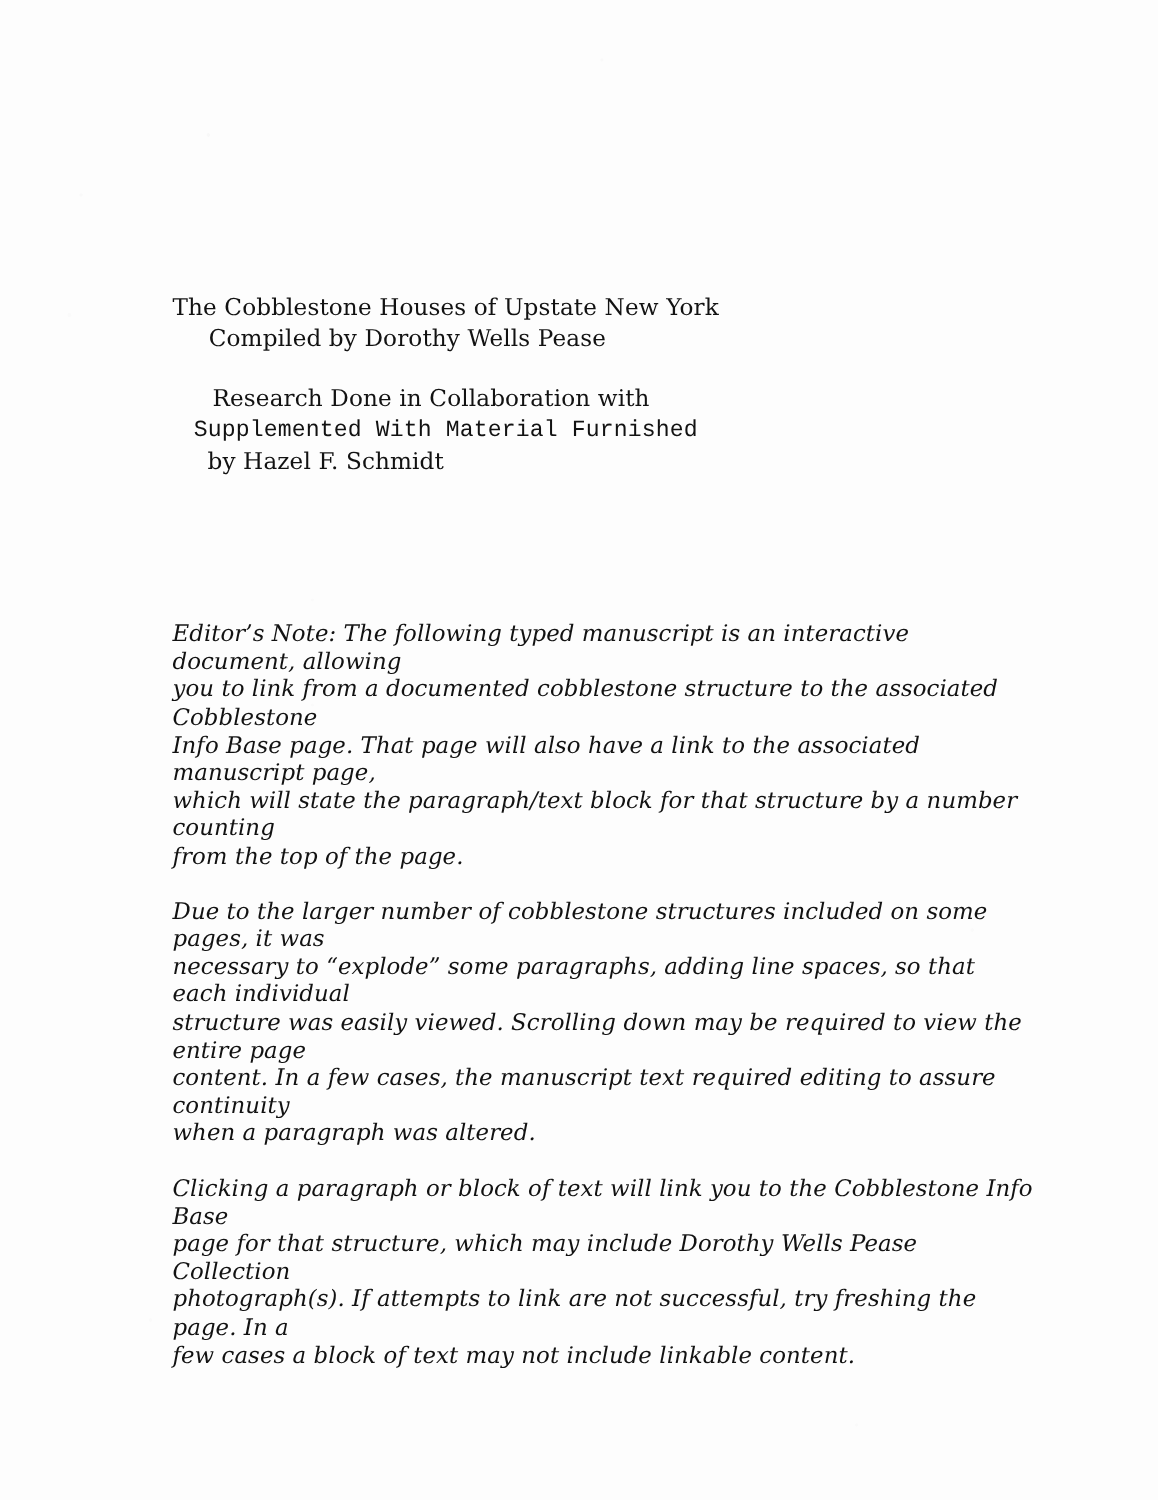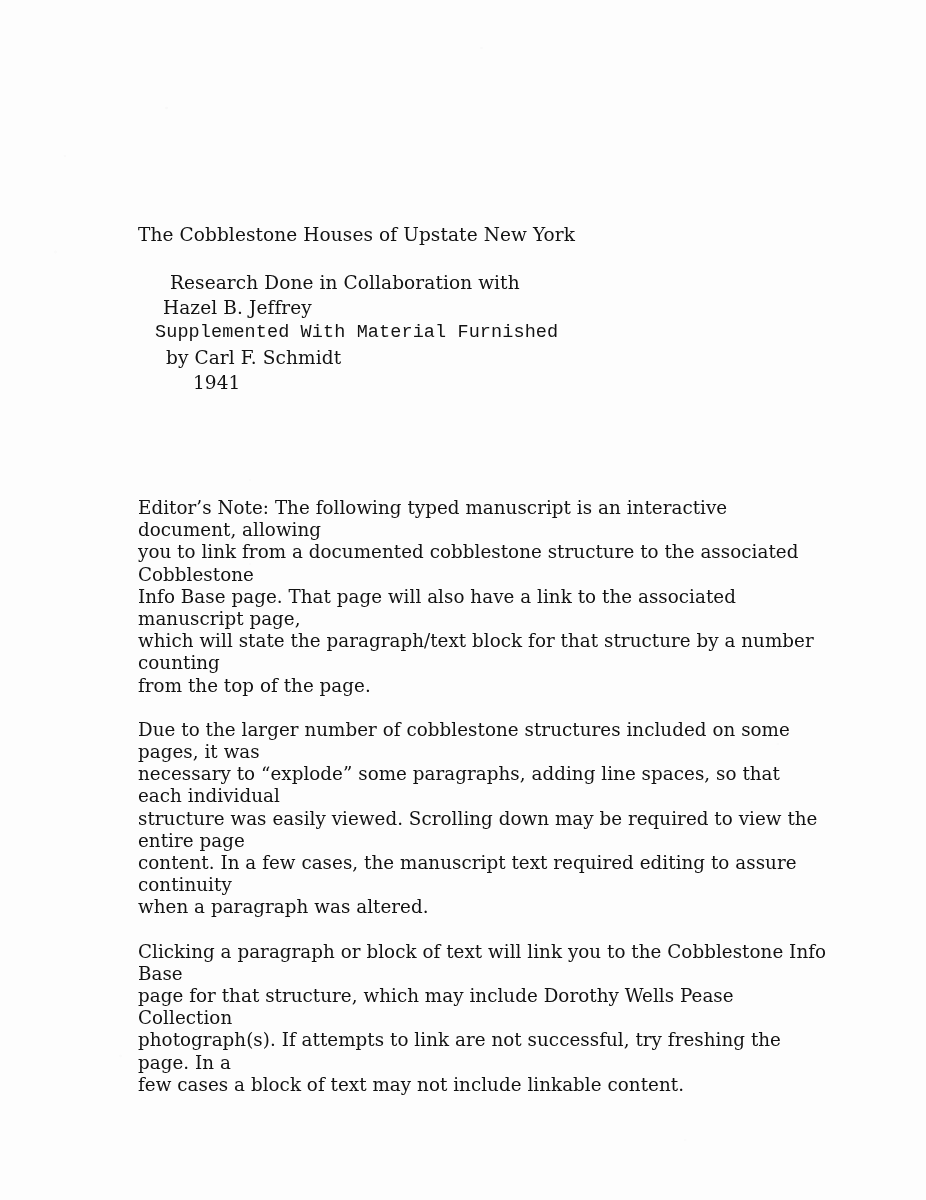--- a/index.html
+++ b/index.html
@@ -37,21 +37,21 @@
 
   .page {
     position: absolute;
     inset: 0;
   }
 
   
   .title-block {
     position: absolute;
     left: 138px;
-    top: 222px;
+    top: 234px;
     font-size: 18.5px;
     line-height: 25px;
     letter-spacing: 0.1px;
     white-space: nowrap;
   }
   .title-line { display: block; }
   .ind-1 { padding-left: 29px; }
   .ind-2 { padding-left: 32px; }
   .ind-3 { padding-left: 25px; }
   .ind-4 { padding-left: 17px; font-family: Liberation Mono, monospace; }
@@ -66,38 +66,38 @@
     left: 138px;
     top: 497px;
     width: 690px;
     font-size: 18.3px;
     line-height: 22.2px;
     letter-spacing: 0.05px;
   }
   .para {
     margin: 0 0 22px 0;
     white-space: pre-line;
+    font-style: italic;
   }
   .para:last-child { margin-bottom: 0; }
 </style>
 </head>
 <body>
 
 <div class="page">
 
   <div class="paper-grain"></div>
 
   <div class="title-block">
     <span class="title-line">The Cobblestone Houses of Upstate New York</span>
+    <span class="title-line ind-1">Compiled by Dorothy Wells Pease</span>
     <span class="title-gap"></span>
     <span class="title-line ind-2">Research Done in Collaboration with</span>
-    <span class="title-line ind-3">Hazel B. Jeffrey</span>
     <span class="title-line ind-4">Supplemented With Material Furnished</span>
-    <span class="title-line ind-5">by Carl F. Schmidt</span>
-    <span class="title-line ind-6">1941</span>
+    <span class="title-line ind-5">by Hazel F. Schmidt</span>
   </div>
 
   <div class="body-block">
     <p class="para">Editor’s Note:  The following typed manuscript is an interactive document, allowing
 you to link from a documented cobblestone structure to the associated Cobblestone
 Info Base page.  That page will also have a link to the associated manuscript page,
 which will state the paragraph/text block for that structure by a number counting
 from the top of the page.</p>
     <p class="para">Due to the larger number of cobblestone structures included on some pages, it was
 necessary to “explode” some paragraphs, adding line spaces, so that each individual

